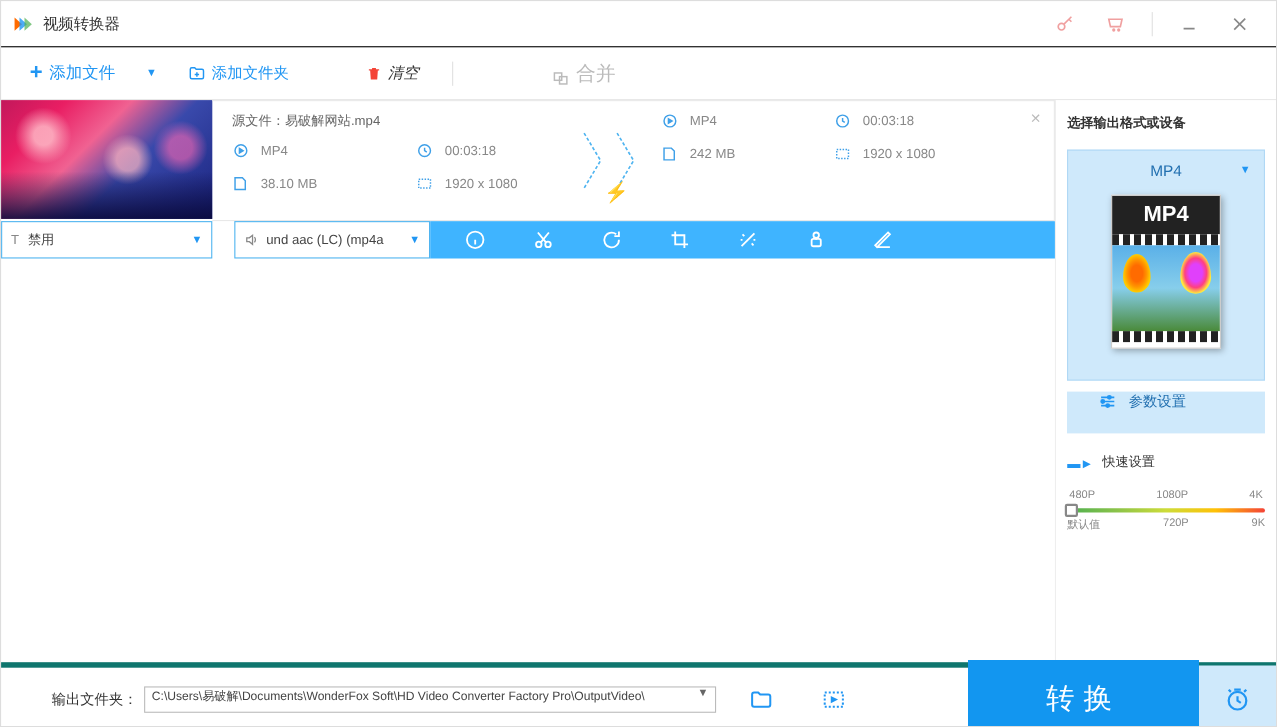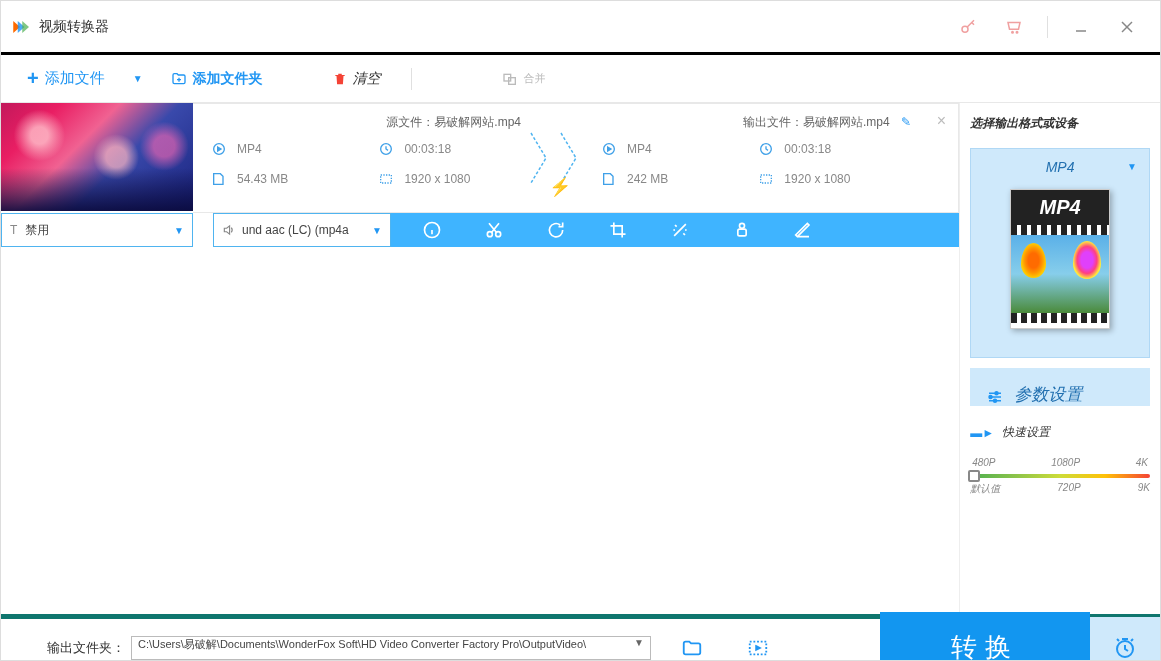--- a/index.html
+++ b/index.html
@@ -1,52 +1,52 @@
 <!DOCTYPE html>
 <html><head>
 <meta charset="utf-8">
 <style>
 * { box-sizing: border-box; margin: 0; padding: 0; font-family: "Microsoft YaHei", "Segoe UI", Arial, sans-serif; }
 body { width: 1161px; height: 661px; overflow: hidden; background: #fff; border: 1px solid #ddd; }
 
 
-.titlebar { height: 54px; display: flex; align-items: center; padding: 0 10px; border-bottom: 3px solid #000000; justify-content: flex-end; }
+.titlebar { height: 42px; display: flex; align-items: center; padding: 0 10px; border-bottom: 1px solid #000000; justify-content: flex-end; }
 .logo { width: 18px; height: 18px; margin-right: 10px; position: relative; }
 .logo svg { width: 100%; height: 100%; }
 .title { font-size: 14px; color: #333; }
 .title-spacer { flex: 1; }
 .title-icon { width: 46px; height: 38px; display: flex; align-items: center; justify-content: center; color: #f28a8a; font-size: 16px; cursor: pointer; }
 .title-icon.min, .title-icon.close { color: #888; }
 
 
 .toolbar { height: 48px; display: flex; align-items: center; padding: 0 16px; border-bottom: 1px solid #e8e8e8; gap: 10px; }
 .btn-add { display: flex; align-items: center; color: #2196f3; font-size: 15px; font-weight: 500; cursor: pointer; padding: 6px 10px; }
 .btn-add .plus { font-size: 20px; margin-right: 6px; font-weight: bold; }
 .btn-drop { color: #2196f3; padding: 0 8px; font-size: 10px; cursor: pointer; }
-.btn-folder { display: flex; align-items: center; color: #2196f3; font-size: 14px; cursor: pointer; padding: 6px 10px; font-weight: bold; }
+.btn-folder { display: flex; align-items: center; color: #2196f3; font-size: 14px; cursor: pointer; padding: 6px 10px; }
 .btn-folder .ficon { margin-right: 6px; }
 .btn-clear { display: flex; align-items: center; color: #333; font-size: 14px; cursor: pointer; padding: 6px 10px; margin-left: 40px; font-style: italic; }
 .btn-clear .trash { color: #f44336; margin-right: 6px; }
-.btn-merge { display: flex; align-items: flex-start; color: #bbb; font-size: 11px; padding: 6px 10px; margin-left: 60px; }
+.btn-merge { display: flex; align-items: flex-end; color: #bbb; font-size: 18px; padding: 6px 10px; margin-left: 60px; }
 .btn-merge .micon { margin-right: 6px; }
 .vdiv { width: 1px; height: 22px; background: #e0e0e0; margin: 0 10px; }
 
 
 .main { display: flex; height: 511px; }
 .content { width: 960px; display: flex; flex-direction: column; border-right: 1px solid #eee; }
 
 
 .file-row { display: flex; height: 110px; }
 .thumb { width: 192px; height: 108px; background: linear-gradient(135deg, #c2185b 0%, #e91e63 20%, #f06292 40%, #3949ab 60%, #1a237e 100%); position: relative; overflow: hidden; }
 .thumb::before { content: ""; position: absolute; inset: 0; background: radial-gradient(circle at 20% 30%, rgba(255,192,203,0.8) 5%, transparent 15%), radial-gradient(circle at 60% 50%, rgba(255,182,193,0.7) 8%, transparent 18%), radial-gradient(circle at 85% 40%, rgba(255,105,180,0.6) 6%, transparent 14%); }
 .thumb::after { content: ""; position: absolute; bottom: 0; left: 0; right: 0; height: 40%; background: linear-gradient(to top, rgba(10,10,60,0.9), transparent); }
 
 .info-block { flex: 1; padding: 10px 18px; border: 1px solid #e8e8e8; border-left: none; position: relative; display: flex; }
 .info-col { width: 310px; }
-.info-line { font-size: 12px; color: #666; margin-bottom: 10px; text-align: right; }
+.info-line { font-size: 12px; color: #666; margin-bottom: 10px; }
 .info-grid { display: flex; gap: 90px; }
 .info-subcol { display: flex; flex-direction: column; gap: 14px; }
 .info-item { display: flex; align-items: center; font-size: 12px; color: #888; }
 .info-item .iicon { color: #3fa0e8; margin-right: 10px; width: 16px; height: 16px; display: inline-flex; align-items: center; justify-content: center; }
 .arrows { width: 80px; display: flex; align-items: center; justify-content: center; position: relative; }
 .arrow-svg { color: #4fb4f0; }
 .bolt { position: absolute; color: #ff9800; font-size: 18px; top: 62px; }
 .edit-pen { color: #2196f3; margin-left: 8px; font-size: 12px; cursor: pointer; }
 .close-x { position: absolute; top: 8px; right: 12px; color: #bbb; font-size: 16px; cursor: pointer; }
 
@@ -55,33 +55,33 @@
 .select-box { border: 1px solid #4fb4f0; display: flex; align-items: center; padding: 0 8px; font-size: 12px; color: #444; background: #fff; cursor: pointer; position: relative; }
 .select-box .caret { margin-left: auto; color: #2196f3; font-size: 10px; }
 .sel1 { width: 192px; margin-right: 20px; }
 .sel1 .ticon { margin-right: 8px; color: #888; }
 .sel2 { width: 178px; }
 .sel2 .sicon { margin-right: 6px; color: #888; }
 .tool-strip { flex: 1; background: #3fb4ff; display: flex; align-items: center; justify-content: flex-start; padding-left: 30px; gap: 40px; }
 .tool-btn { color: #fff; width: 22px; height: 22px; display: flex; align-items: center; justify-content: center; cursor: pointer; font-size: 18px; }
 
 
-.sidebar { width: 200px; padding: 12px 10px; display: flex; flex-direction: column; gap: 10px; font-style: italic; }
+.sidebar { width: 200px; padding: 12px 10px; display: flex; flex-direction: column; gap: 10px; }
 .sb-title { font-size: 12px; font-weight: bold; color: #333; margin-bottom: 6px; }
 .format-card { background: #cfe9fb; border: 1px solid #b0d8f5; height: 210px; padding: 10px; position: relative; cursor: pointer; }
 .format-card .fhead { text-align: center; color: #2270b0; font-size: 14px; font-weight: 500; }
 .format-card .fcaret { position: absolute; top: 12px; right: 12px; color: #2196f3; font-size: 10px; }
 .format-img { width: 100px; height: 140px; margin: 14px auto 0; background: #fff; border: 1px solid #ccc; box-shadow: 2px 2px 6px rgba(0,0,0,0.3); position: relative; overflow: hidden; }
 .format-img .label { background: #222; color: #fff; text-align: center; font-weight: bold; font-size: 20px; padding: 6px 0; }
 .format-img .film { height: 10px; background: repeating-linear-gradient(90deg, #222 0 6px, #fff 6px 10px); }
 .format-img .pic { height: 78px; background: linear-gradient(to bottom, #5ab0e8 0%, #87ceeb 50%, #4a8a3a 100%); position: relative; }
 .format-img .pic::before { content: ""; position: absolute; top: 8px; left: 10px; width: 25px; height: 35px; background: radial-gradient(ellipse at center, #ff6b00 30%, #ff9500 50%, #ffcc00 70%); border-radius: 50% 50% 50% 50% / 60% 60% 40% 40%; }
 .format-img .pic::after { content: ""; position: absolute; top: 6px; right: 8px; width: 28px; height: 38px; background: radial-gradient(ellipse at center, #e040fb 30%, #ff4081 50%, #ffeb3b 70%); border-radius: 50% 50% 50% 50% / 60% 60% 40% 40%; }
 
-.sb-btn { background: #cfe9fb; height: 38px; display: flex; align-items: flex-end; padding: 0 16px; font-size: 17px; color: #2270b0; cursor: pointer; gap: 10px; }
+.sb-btn { background: #cfe9fb; height: 38px; display: flex; align-items: flex-start; padding: 0 28px; font-size: 13px; color: #2270b0; cursor: pointer; gap: 10px; }
 .sb-btn .sbicon { color: #2196f3; }
 
 .quick-title { font-size: 12px; color: #333; display: flex; align-items: center; gap: 8px; margin-top: 8px; }
 .quick-title .arrow { color: #2196f3; }
 .slider-wrap { margin-top: 6px; }
 .slider-labels { display: flex; justify-content: space-between; font-size: 10px; color: #888; padding: 0 2px; text-align: right; }
 .slider-track { height: 4px; background: linear-gradient(90deg, #4caf50 0%, #8bc34a 25%, #cddc39 50%, #ffc107 75%, #f44336 100%); margin: 6px 0 4px; position: relative; border-radius: 2px; }
 .slider-thumb { position: absolute; left: -2px; top: -4px; width: 12px; height: 12px; background: #fff; border: 2px solid #888; border-radius: 2px; }
 .slider-labels2 { display: flex; justify-content: space-between; font-size: 10px; color: #888; }
 
@@ -192,21 +192,21 @@
                     </svg>
                   </span>
                   <span>MP4</span>
                 </div>
               <div class="info-item">
                   <span class="iicon">
                     <svg width="16" height="16" viewBox="0 0 24 24" fill="none" stroke="currentColor" stroke-width="2">
                       <path d="M4 4 h10 l4 4 v12 H4 Z"></path>
                     </svg>
                   </span>
-                  <span>54.43 MB</span>
+                  <span>38.10 MB</span>
                 </div>
             </div>
             <div class="info-subcol">
               <div class="info-item">
                   <span class="iicon">
                     <svg width="16" height="16" viewBox="0 0 24 24" fill="none" stroke="currentColor" stroke-width="2">
                       <circle cx="12" cy="12" r="8"></circle>
                       <path d="M12 8 v4 l3 2"></path>
                     </svg>
                   </span>
@@ -226,24 +226,20 @@
 
         <div class="arrows">
           <svg class="arrow-svg" width="70" height="60" viewBox="0 0 70 60" fill="none" stroke="currentColor" stroke-width="1.5">
               <path d="M5 5 L20 30 L5 55" stroke-dasharray="3 2"></path>
               <path d="M35 5 L50 30 L35 55" stroke-dasharray="3 2"></path>
             </svg>
           <div class="bolt">⚡</div>
         </div>
 
         <div class="info-col">
-          <div class="info-line">
-            <span>输出文件：</span><span>易破解网站.mp4</span>
-            <span class="edit-pen">✎</span>
-          </div>
           <div class="info-grid">
             <div class="info-subcol">
               <div class="info-item">
                   <span class="iicon">
                     <svg width="16" height="16" viewBox="0 0 24 24" fill="none" stroke="currentColor" stroke-width="2">
                       <circle cx="12" cy="12" r="8"></circle>
                       <path d="M10 9 l5 3 -5 3 z" fill="currentColor"></path>
                     </svg>
                   </span>
                   <span>MP4</span>

